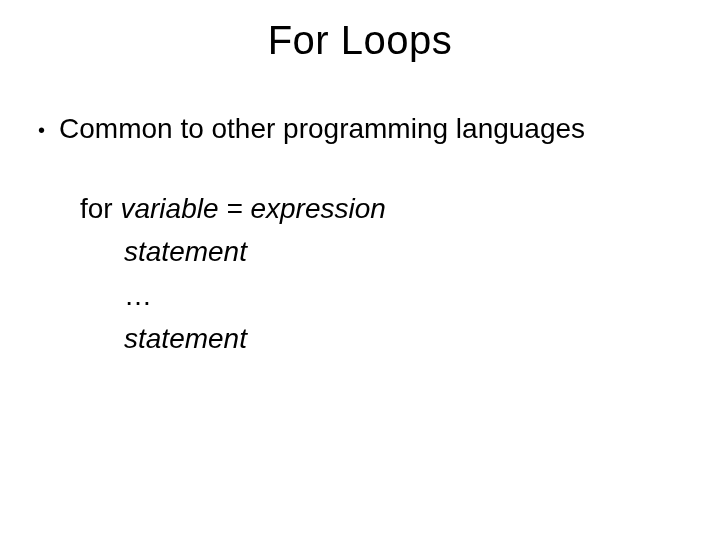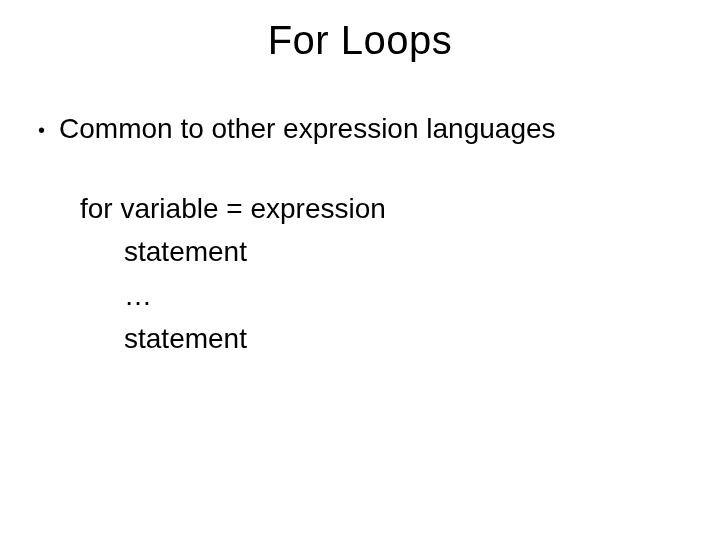--- a/index.html
+++ b/index.html
@@ -36,32 +36,32 @@
       margin-right: 14px;
     }
     .syntax-block {
       font-size: 28px;
       margin-left: 48px;
       line-height: 1.55;
     }
     .indent {
       margin-left: 44px;
     }
-    .italic { }
+    .italic { font-style: italic; }
   </style>
 </head>
 <body>
 
 <div class="slide">
 
   <h1 class="title">For Loops</h1>
 
   <div class="bullet-row">
     <span class="bullet-dot">•</span>
-    <span>Common to other expression languages</span>
+    <span>Common to other programming languages</span>
   </div>
 
   <div class="syntax-block">
     <div>
       <span>for </span><span class="italic">variable = expression</span>
     </div>
     <div class="indent italic">statement</div>
     <div class="indent">…</div>
     <div class="indent italic">statement</div>
   </div>

